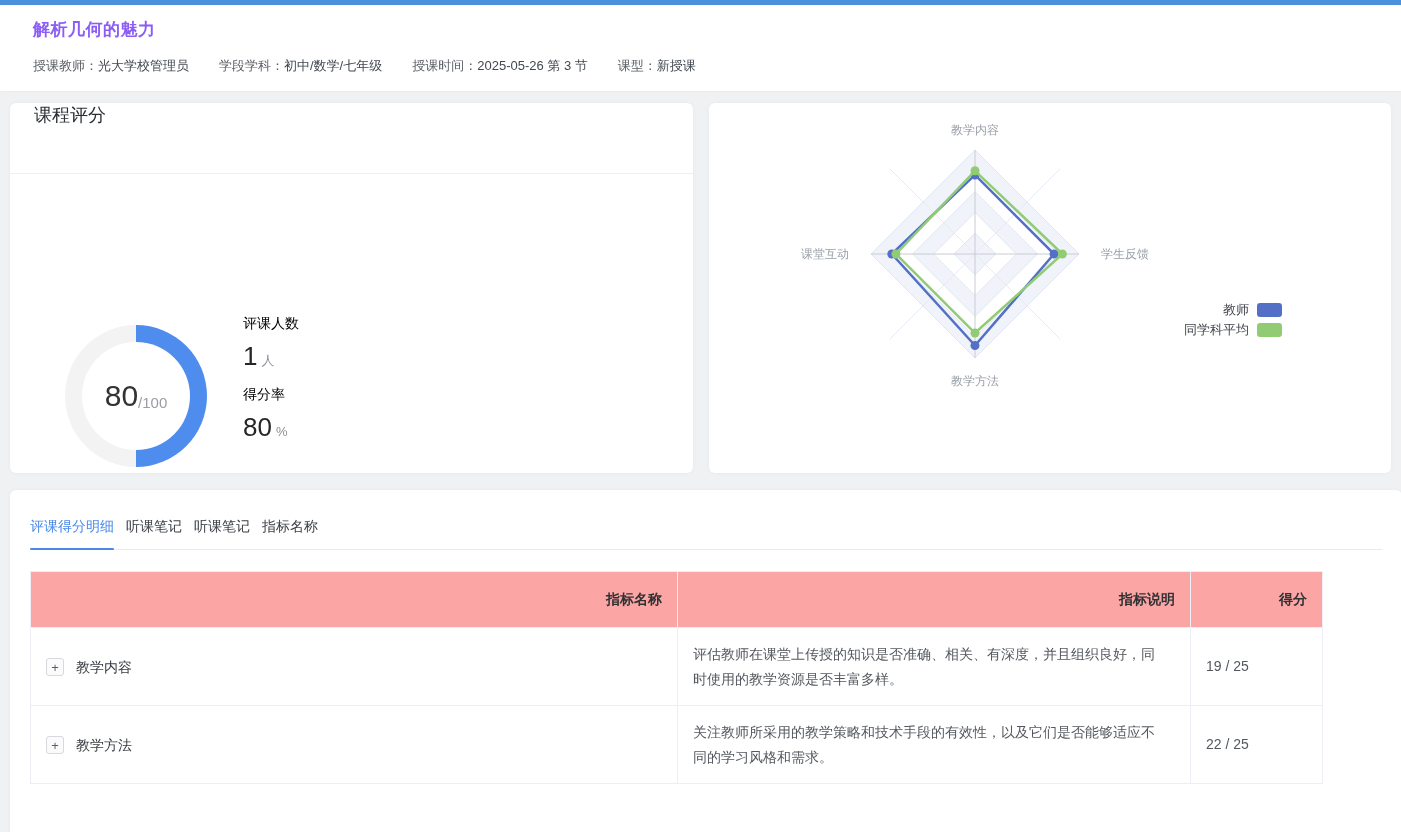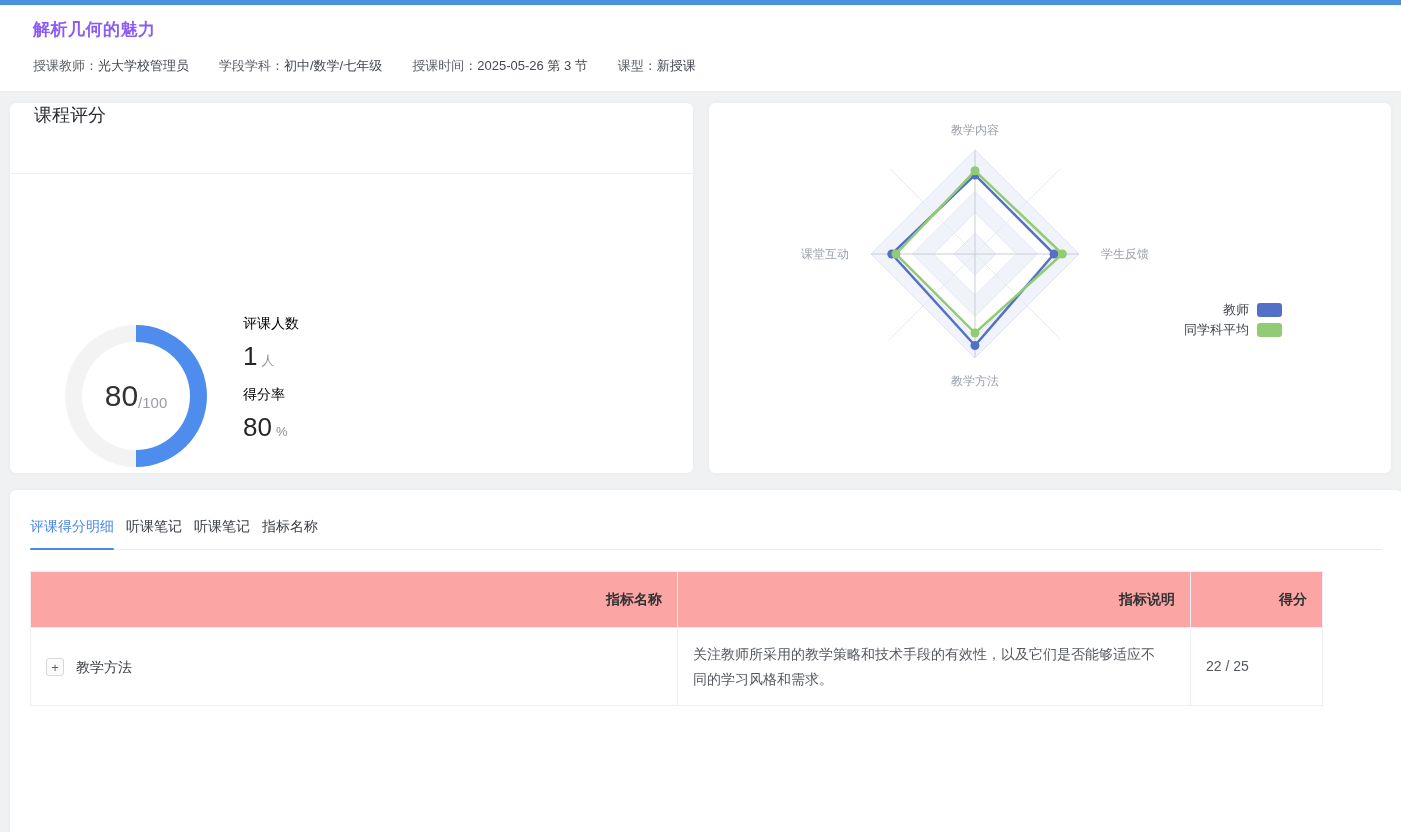--- a/index.html
+++ b/index.html
@@ -170,20 +170,27 @@
     <thead>
       <tr>
         <th>指标名称</th>
         <th>指标说明</th>
         <th>得分</th>
       </tr>
     </thead>
     <tbody>
       <tr>
         <td>
+          <span class="expand-btn">+</span><span class="row-name-text">教学内容</span>
+        </td>
+        <td>评估教师在课堂上传授的知识是否准确、相关、有深度，并且组织良好，同时使用的教学资源是否丰富多样。</td>
+        <td>19 / 25</td>
+      </tr>
+      <tr>
+        <td>
           <span class="expand-btn">+</span><span class="row-name-text">教学方法</span>
         </td>
         <td>关注教师所采用的教学策略和技术手段的有效性，以及它们是否能够适应不同的学习风格和需求。</td>
         <td>22 / 25</td>
       </tr>
     </tbody>
   </table>
 </div>
 
 </body></html>

